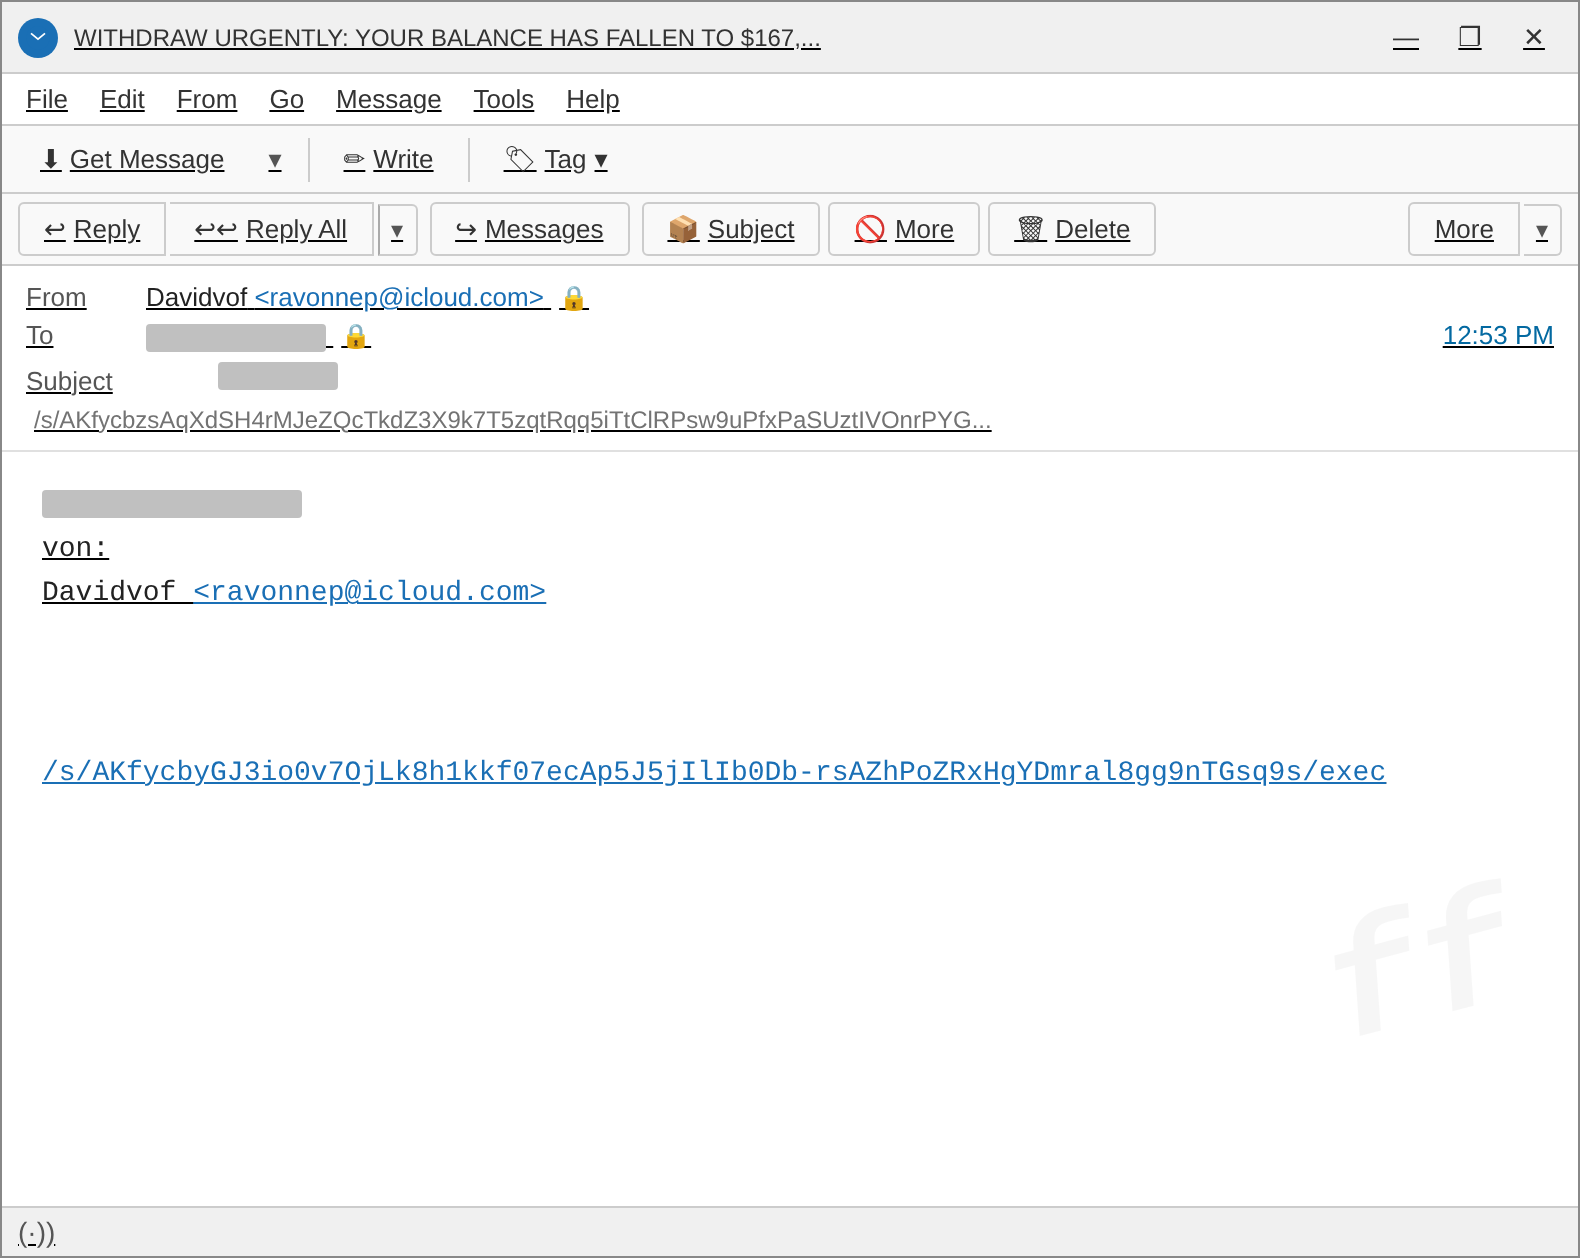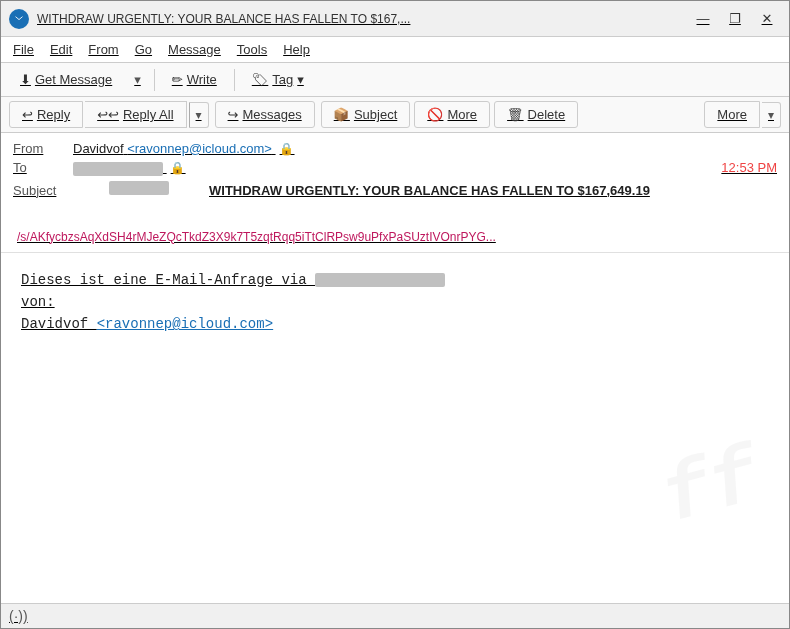--- a/index.html
+++ b/index.html
@@ -158,39 +158,38 @@
       padding: 2px 0;
       font-size: 13px;
     }
     .header-label {
       color: #555;
       width: 60px;
       flex-shrink: 0;
       font-size: 13px;
     }
     .header-value { color: #222; flex: 1; }
-    .header-time { color: #ef4444; font-size: 13px; }
+    .header-time { color: #0369a1; font-size: 13px; }
     .subject-row {
       display: flex;
       align-items: baseline;
       padding: 3px 0;
       gap: 36px;
     }
     .subject-text {
       font-weight: bold;
       font-size: 13px;
       color: #222;
     }
     .link-hash {
       font-size: 12px;
-      color: #be185d;
+      color: #737373;
       padding: 2px 0 2px 4px;
       border-top: none;
       word-break: break-all;
-      margin-top: 27px;
     }
     .blurred-to {
       display: inline-block;
       width: 90px;
       height: 14px;
       background: #c0c0c0;
       border-radius: 2px;
       vertical-align: middle;
     }
     .blurred-from {
@@ -345,33 +344,33 @@
       <span class="header-label">To</span>
       <span class="header-value">
         <span class="blurred-to"></span>
         <span class="lock-icon">🔒</span>
       </span>
       <span class="header-time">12:53 PM</span>
     </div>
     <div class="subject-row">
       <span class="header-label">Subject</span>
       <span class="blurred-from"></span>
-      <span class="subject-text">WITHDRAW URGENTLY: YOUR BALANCE HAS FALLEN TO $167,649.19</span>
     </div>
     <div class="link-hash">/s/AKfycbzsAqXdSH4rMJeZQcTkdZ3X9k7T5zqtRqq5iTtClRPsw9uPfxPaSUztIVOnrPYG...</div>
   </div>
 
   <div class="email-body">
     <div class="watermark">ff</div>
-    <span class="email-body-text">Dieses ist eine E-Mail-Anfrage via </span><span style="display:inline-block;width:130px;height:14px;background:#c0c0c0;border-radius:2px;vertical-align:middle;"></span>
+    <span style="display:inline-block;width:130px;height:14px;background:#c0c0c0;border-radius:2px;vertical-align:middle;"></span>
     <br>
     <span class="email-body-text">von:</span>
     <br>
     <span class="email-body-text">Davidvof </span><a class="email-link">&lt;ravonnep@icloud.com&gt;</a>
     <br><br>
     <br><br>
+    <a class="email-link">/s/AKfycbyGJ3io0v7OjLk8h1kkf07ecAp5J5jIlIb0Db-rsAZhPoZRxHgYDmral8gg9nTGsq9s/exec</a>
   </div>
 
   <div class="status-bar">
     <span class="status-wifi">(·))</span>
   </div>
 
 </div>
 
 </body></html>

